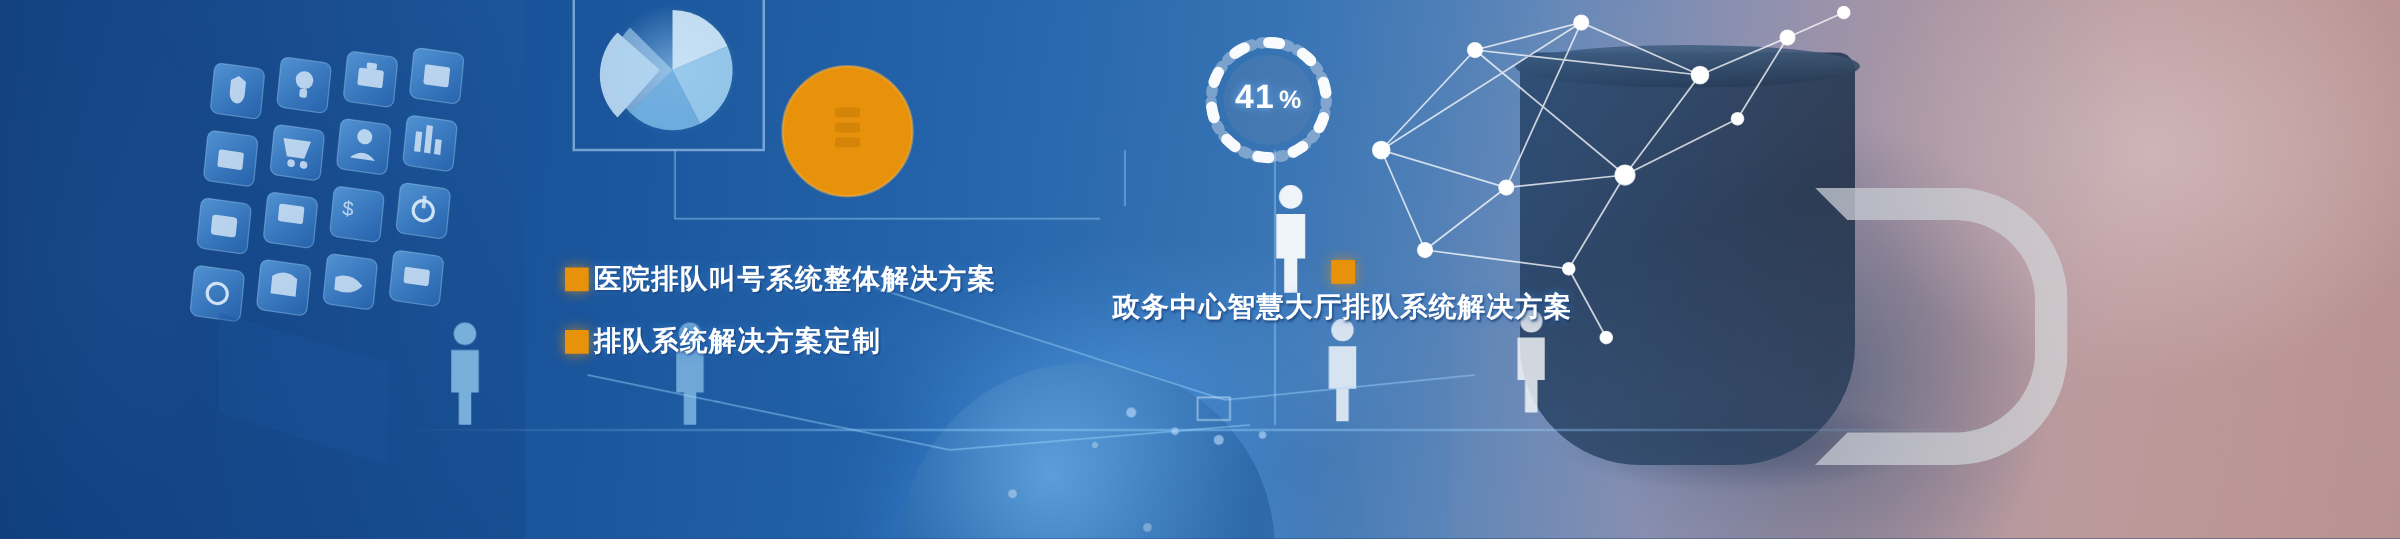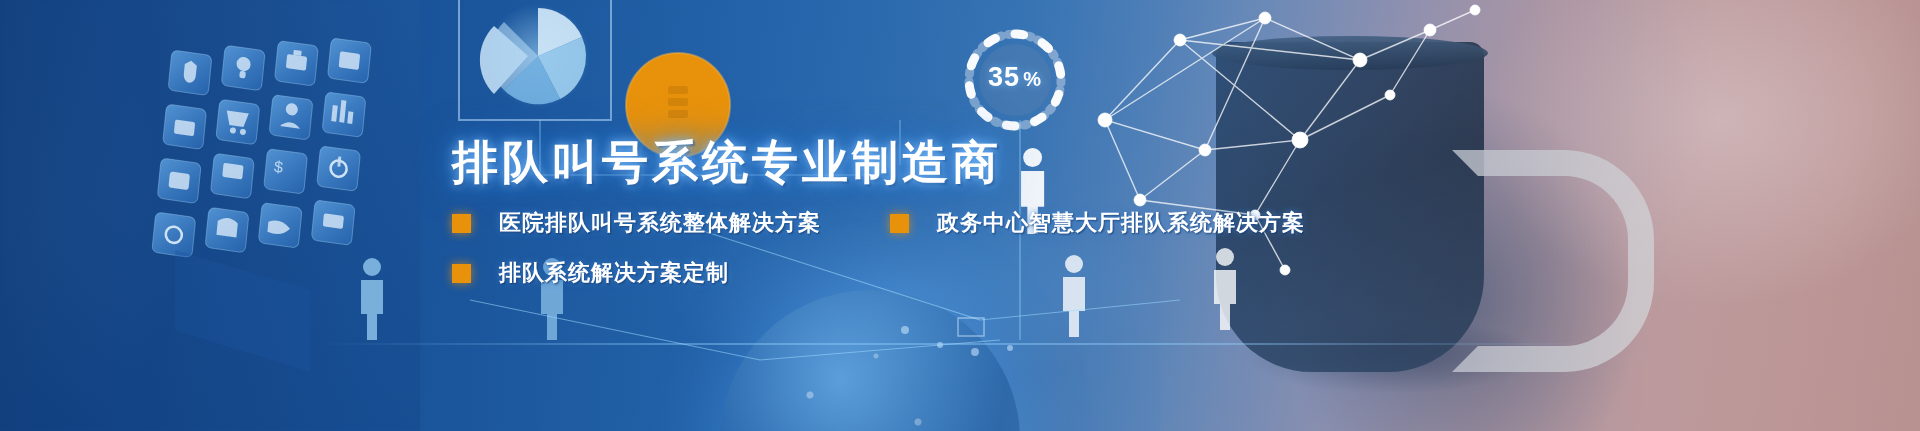--- a/index.html
+++ b/index.html
@@ -118,35 +118,35 @@
     text-shadow:
       0 0 10px rgba(120,190,255,.95),
       0 0 22px rgba(70,150,235,.85),
       0 0 40px rgba(40,110,210,.7),
       2px 2px 2px rgba(10,40,90,.6);
     white-space:nowrap;
   }
   .bullets{position:absolute;left:0;top:0;}
   .bullet{
     position:absolute;
-    display:flex;align-items:center;gap:28px;
+    display:flex;align-items:center;gap:4px;
     white-space:nowrap;
   }
   .bullet .marker{
     width:19px;height:19px;background:#e8920b;
     box-shadow:0 0 10px rgba(232,146,11,.7);
     flex:0 0 auto;
   }
   .bullet .txt{
     font-size:22px;font-weight:bold;color:#ffffff;letter-spacing:1px;
     text-shadow:0 0 7px rgba(60,130,210,.9), 1px 1px 2px rgba(8,30,70,.75);
   }
   .b1{left:452px;top:208px;}
   .b2{left:452px;top:258px;text-align:center;}
-  .b3{left:890px;top:208px;}
+  .b3{left:890px;top:208px;flex-direction:column;}
 
   
   .baseline{
     position:absolute;left:310px;bottom:86px;width:1300px;height:2px;
     background:linear-gradient(90deg, rgba(120,190,255,0), rgba(150,210,255,.75) 30%, rgba(150,210,255,.75) 70%, rgba(120,190,255,0));
     opacity:.55;
   }
 </style>
 </head>
 <body>
@@ -330,21 +330,20 @@
       <circle cx="975" cy="352" r="4"></circle>
         <circle cx="1010" cy="348" r="3"></circle>
       <rect x="958" y="318" width="26" height="18" fill="none" stroke="#cfe9ff" stroke-width="1.5"></rect>
     </g>
   </svg>
 
   <div class="baseline"></div>
 
   <div class="content">
 
-    <div class="headline">排队叫号系统专业制造商</div>
 
     <div class="bullets">
 
       <div class="bullet b1">
         <span class="marker"></span>
         <span class="txt">医院排队叫号系统整体解决方案</span>
       </div>
 
       <div class="bullet b2">
         <span class="marker"></span>
@@ -354,17 +353,17 @@
       <div class="bullet b3">
         <span class="marker"></span>
         <span class="txt">政务中心智慧大厅排队系统解决方案</span>
       </div>
 
     </div>
 
     <div style="position:absolute;left:969px;top:62px;width:92px;text-align:center;
                 color:#ffffff;font-size:27px;font-weight:bold;letter-spacing:1px;
                 text-shadow:0 0 8px rgba(120,190,255,.8);">
-      <span>35</span><span style="font-size:20px;margin-left:3px;">%</span>
+      <span>41</span><span style="font-size:20px;margin-left:3px;">%</span>
     </div>
 
   </div>
 </div>
 
 </body></html>

